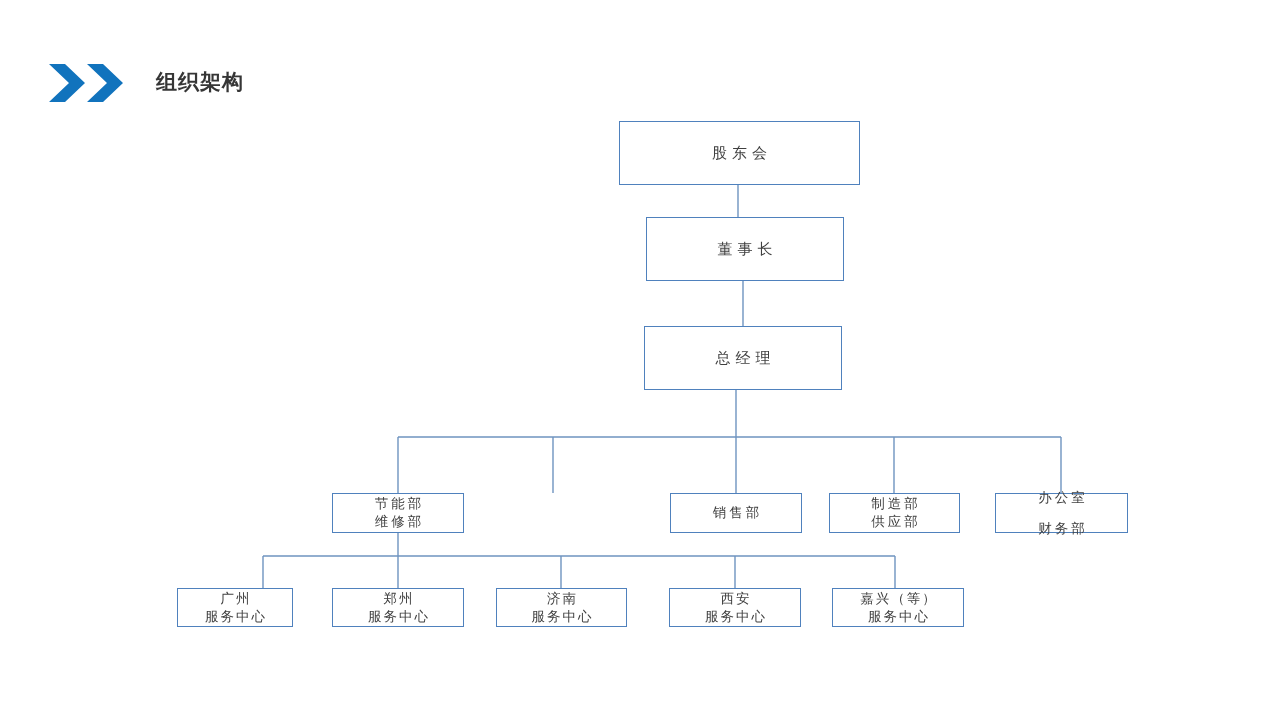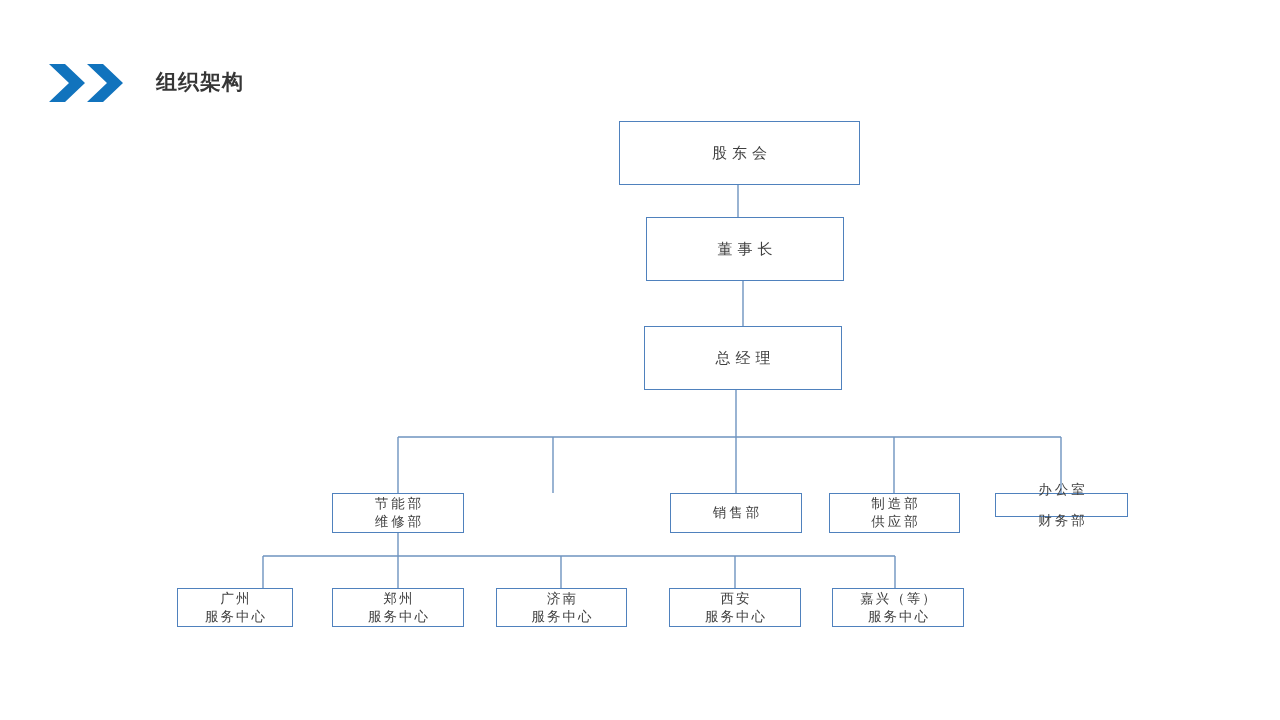--- a/index.html
+++ b/index.html
@@ -44,21 +44,21 @@
   .lvl-bot  { font-size: 13.5px; letter-spacing: 2px; text-indent: 2px; line-height: 18px; }
 
   
   .n0  { left: 575px; top: 121px; width: 241px; height: 64px; }
   .n1  { left: 602px; top: 217px; width: 198px; height: 64px; }
   .n2  { left: 600px; top: 326px; width: 198px; height: 64px; }
   .n3  { left: 288px; top: 493px; width: 132px; height: 40px; }
   .n4  { left: 442px; top: 493px; width: 133px; height: 40px; }
   .n5  { left: 626px; top: 493px; width: 132px; height: 40px; }
   .n6  { left: 785px; top: 493px; width: 131px; height: 40px; }
-  .n7  { left: 951px; top: 493px; width: 133px; height: 24px; gap: 13px; }
+  .n7  { left: 951px; top: 493px; width: 133px; height: 40px; gap: 13px; }
   .n8  { left: 133px; top: 588px; width: 116px; height: 39px; }
   .n9  { left: 288px; top: 588px; width: 132px; height: 39px; }
   .n10 { left: 452px; top: 588px; width: 131px; height: 39px; }
   .n11 { left: 625px; top: 588px; width: 132px; height: 39px; }
   .n12 { left: 788px; top: 588px; width: 132px; height: 39px; }
 </style>
 </head>
 <body>
 
 <div class="slide">

